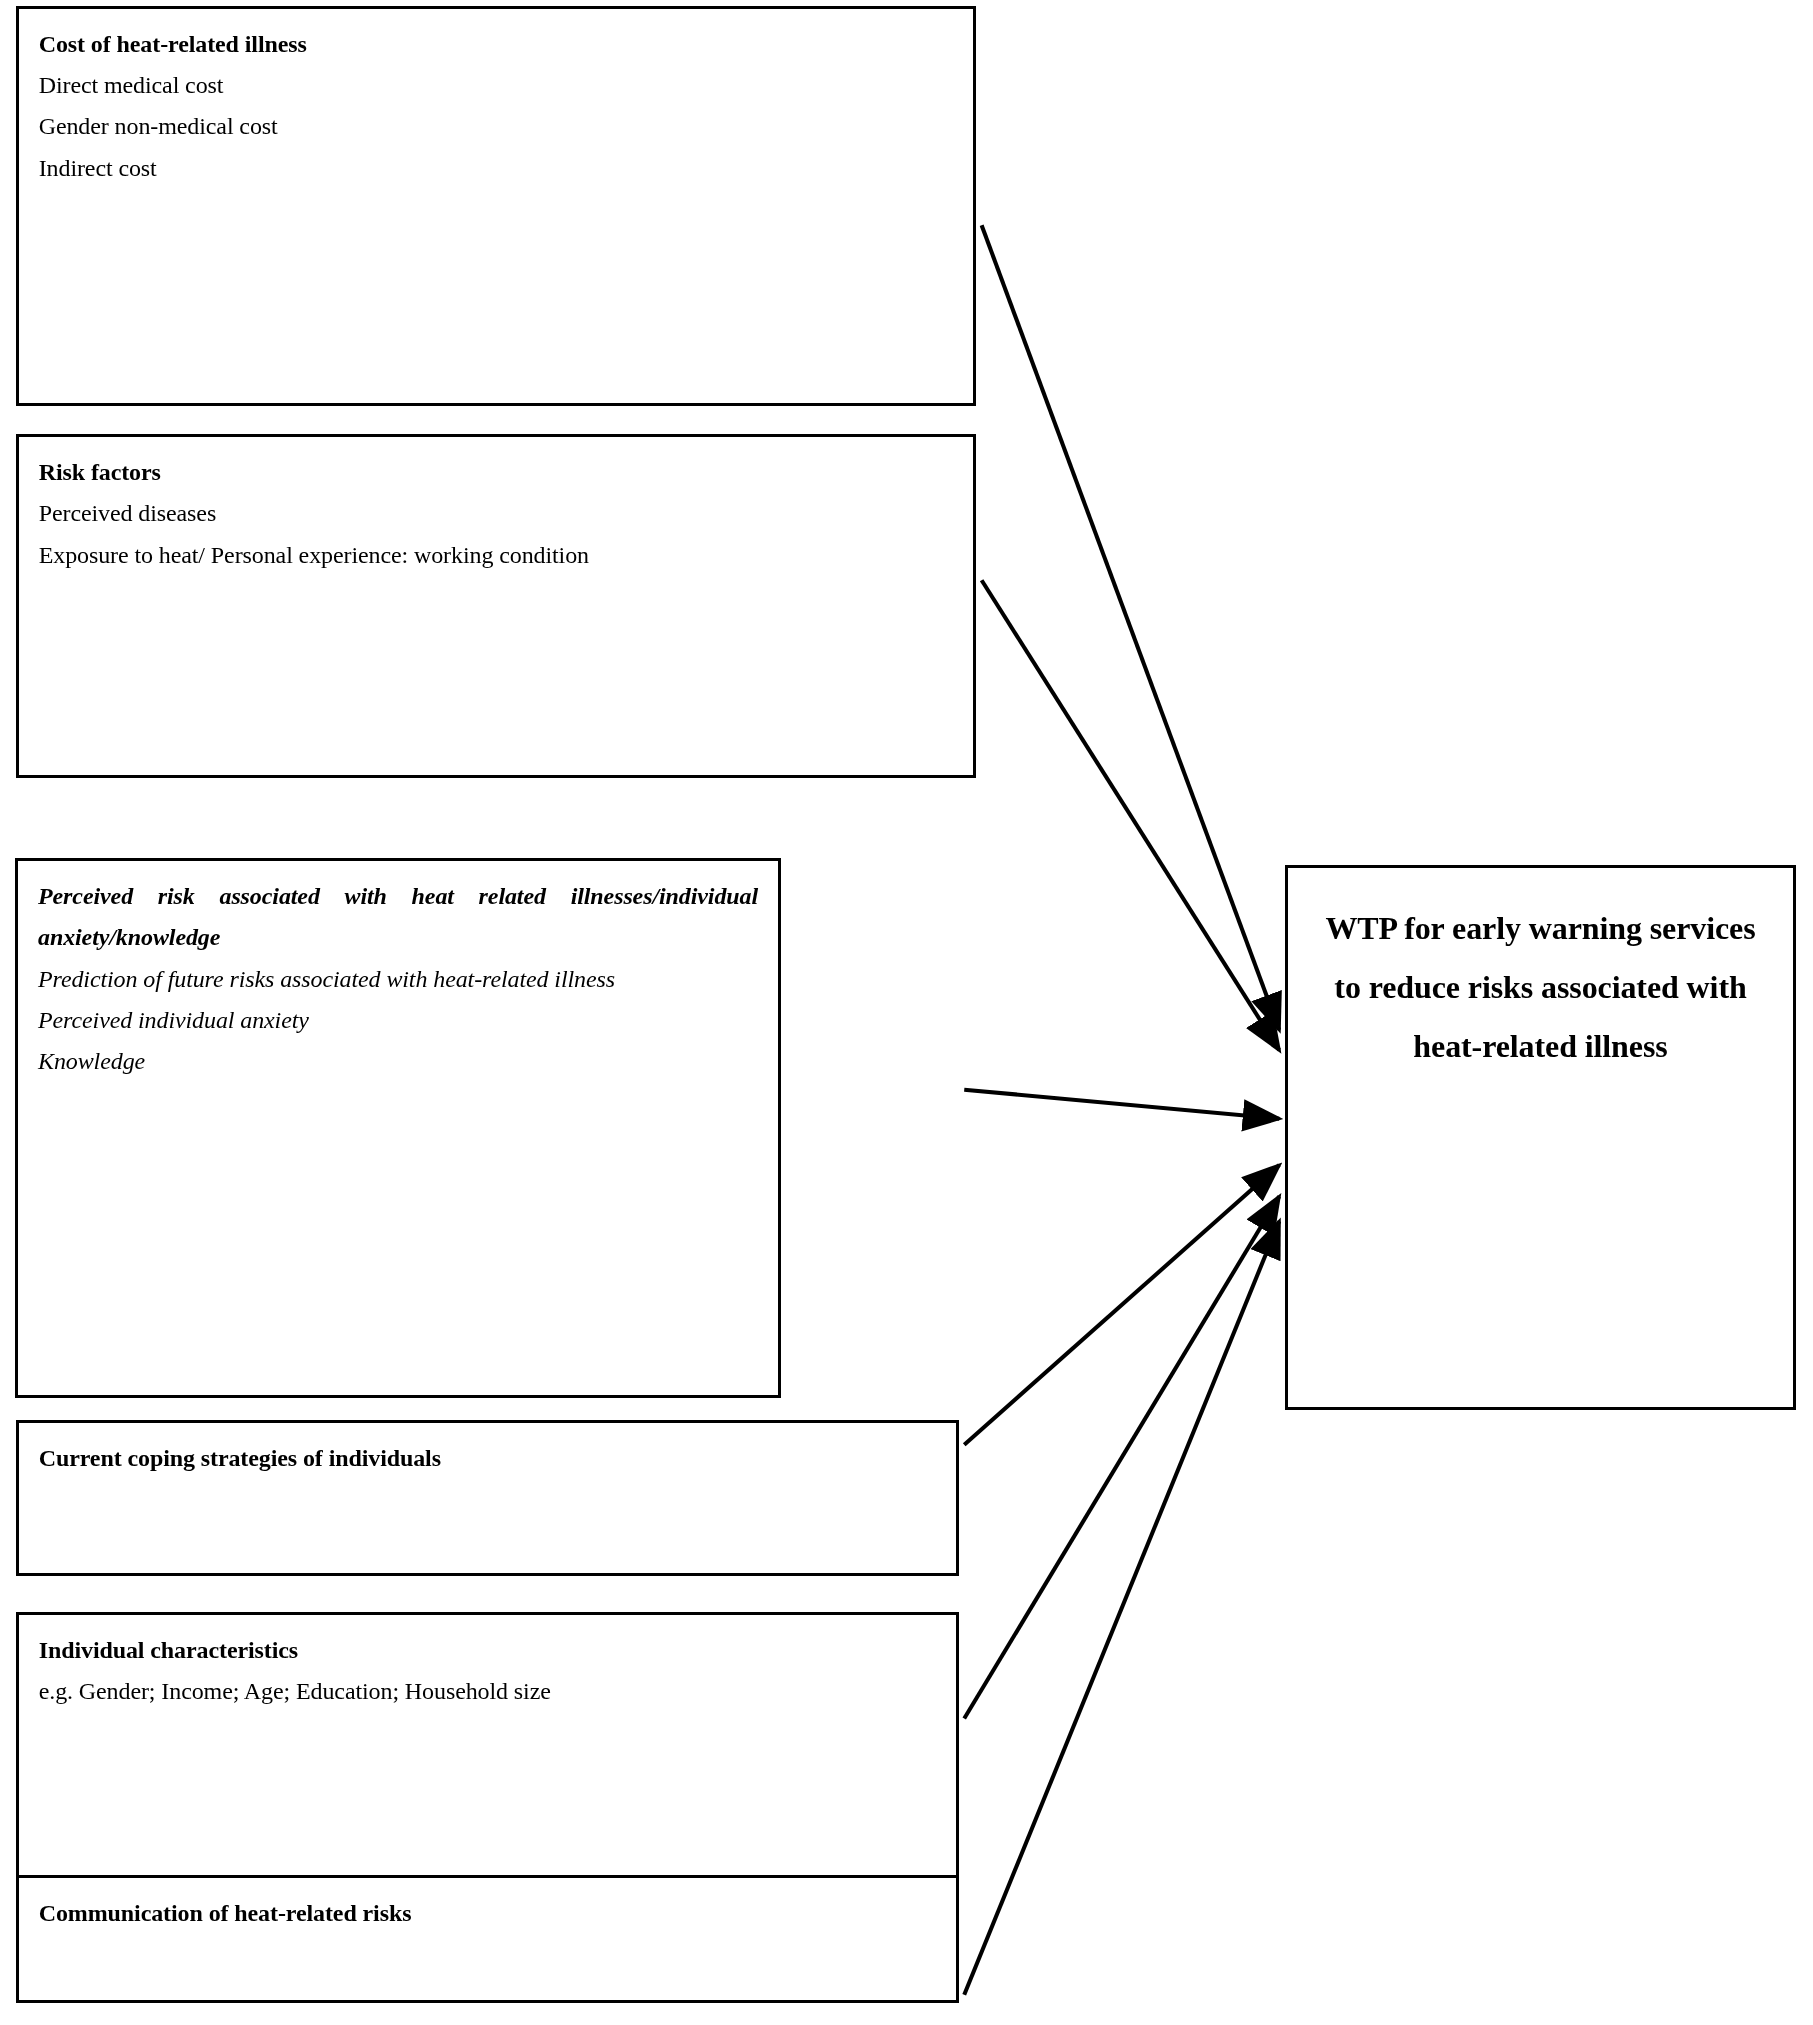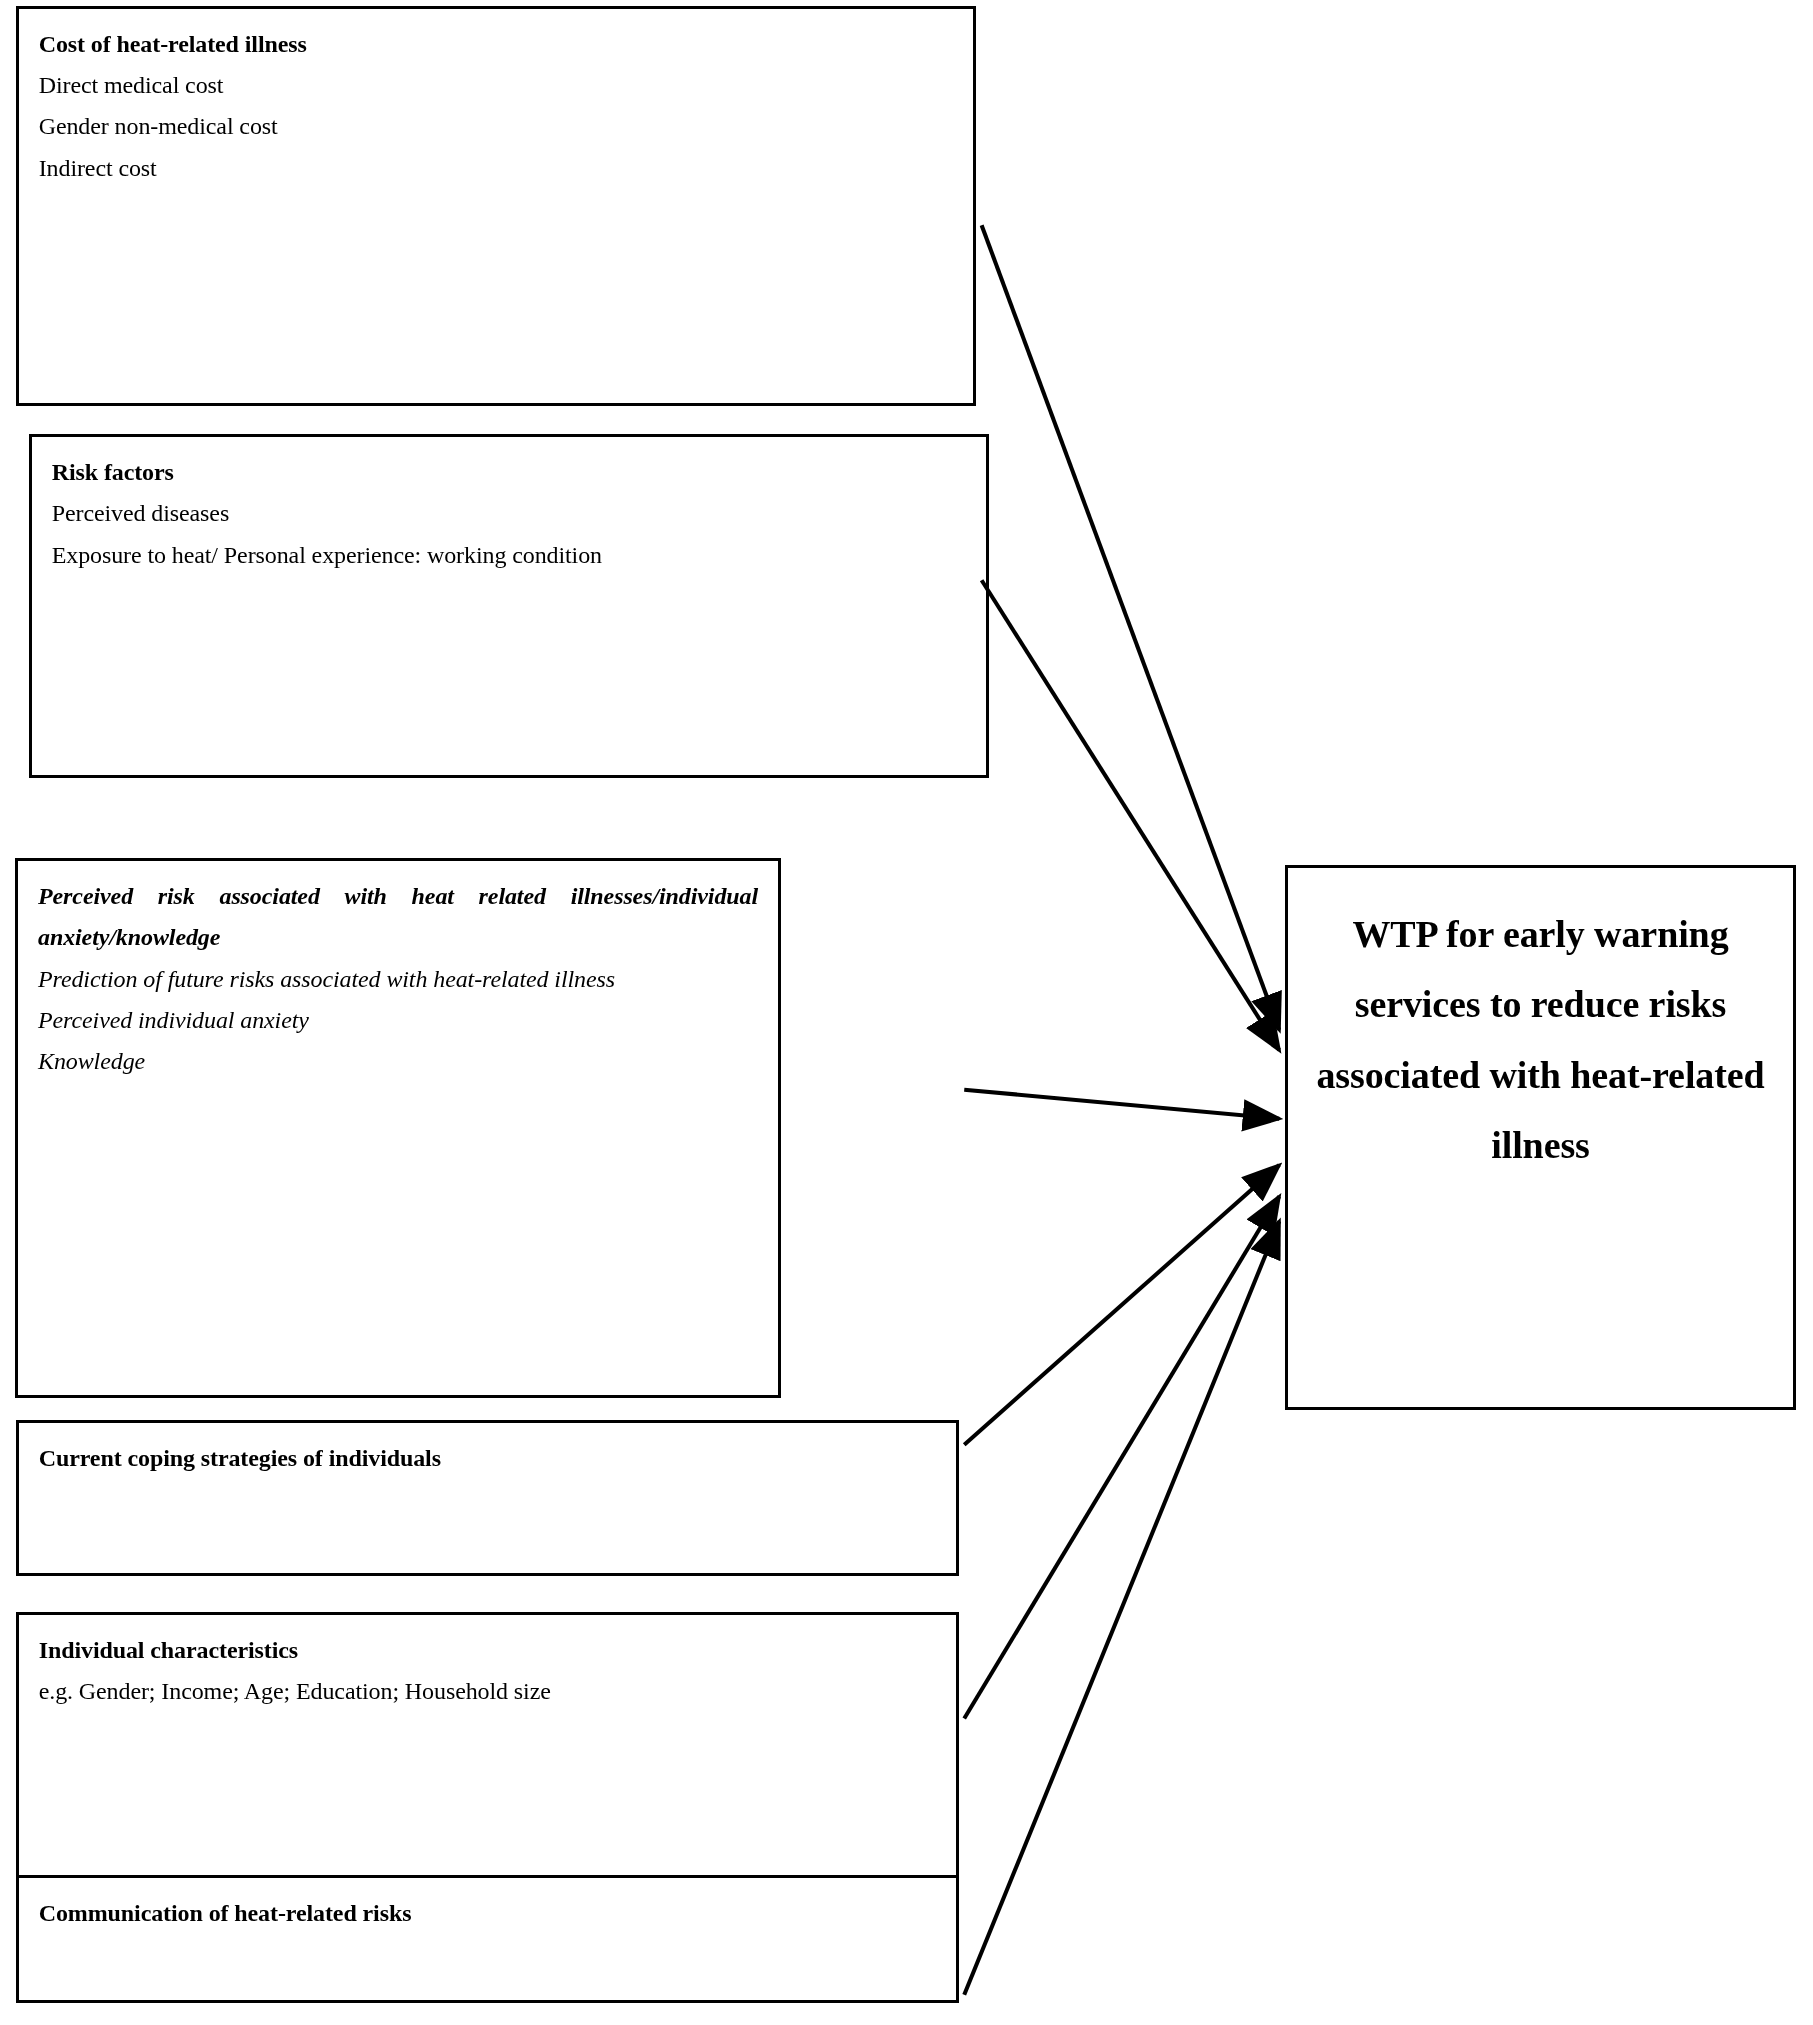--- a/index.html
+++ b/index.html
@@ -35,30 +35,30 @@
   .justify p {
     text-align: justify;
     text-align-last: left;
   }
   .center p {
     text-align: center;
   }
 
   
   #box-cost        { left: 15.7px;  top: 5.8px;   width: 960px; height: 400px; }
-  #box-risk        { left: 15.7px;  top: 434px;  width: 960px; height: 344px; margin-left: 13px; }
+  #box-risk        { left: 15.7px;  top: 434px;  width: 960px; height: 344px; }
   #box-perceived   { left: 15px;  top: 858px; width: 766px; height: 540px; font-style: italic; }
   #box-coping      { left: 15.7px;  top: 1420px; width: 943px; height: 156px; }
   #box-individual  { left: 15.7px;  top: 1612px; width: 943px; height: 266px; }
   #box-communication{ left: 15.7px; top: 1875px; width: 943px; height: 128px; }
   #box-wtp         { left: 1285px; top: 865px; width: 511px; height: 545px;
                      padding: 31px 23px; }
   #box-wtp p {
     font-weight: bold;
-    font-size: 38px;
+    font-size: 32px;
     line-height: 1.85;
     text-align: center;
   }
 
   
   #arrows {
     position: absolute;
     left: 0; top: 0;
     width: 1813px;
     height: 2025px;

